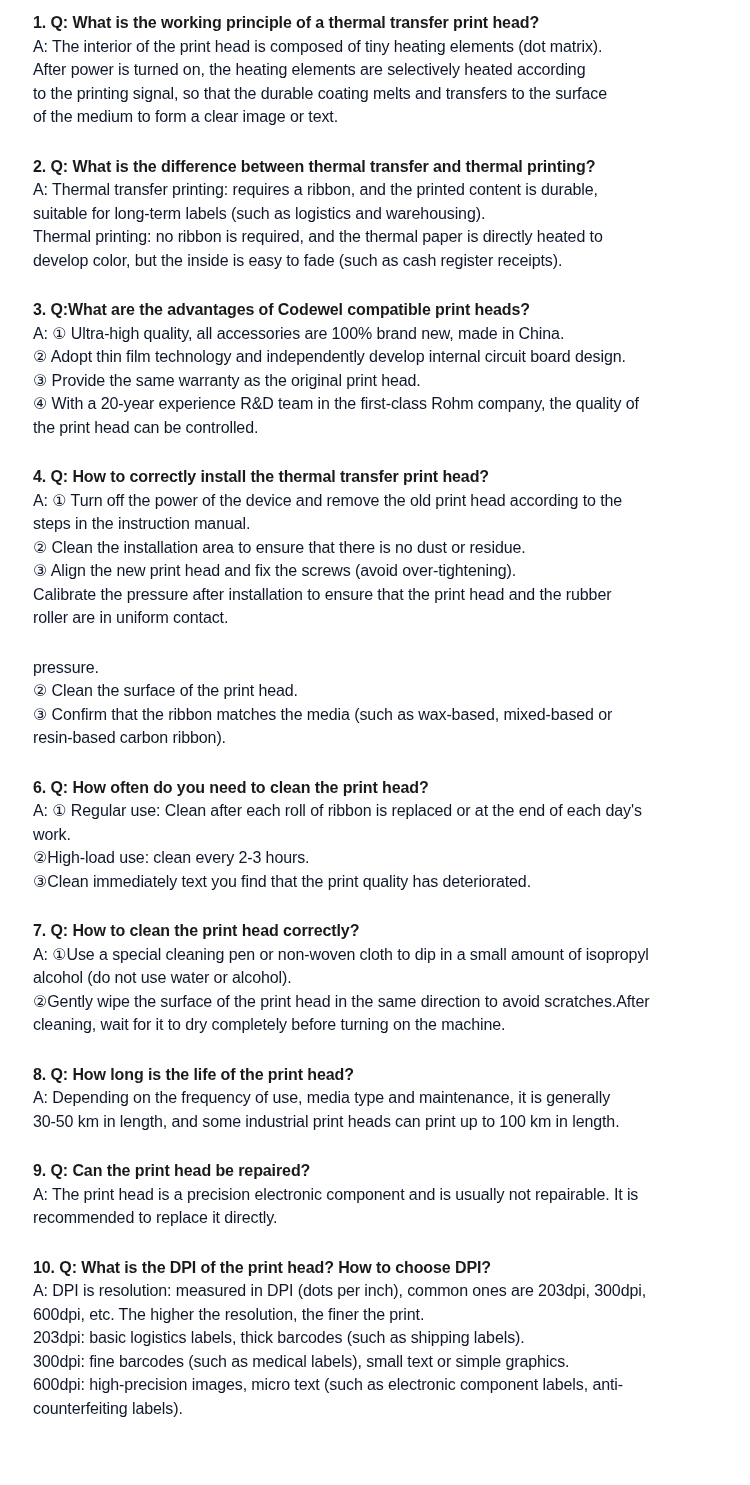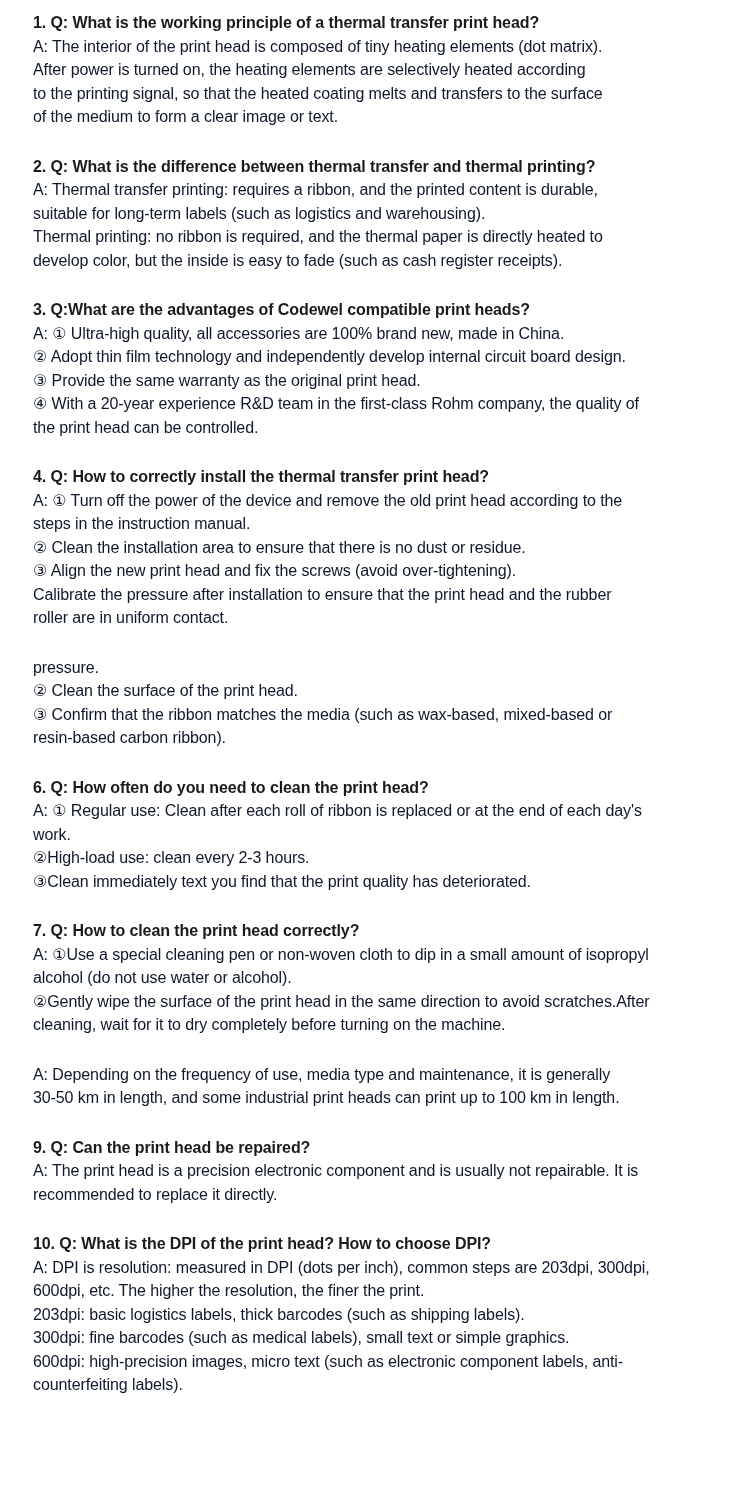--- a/index.html
+++ b/index.html
@@ -39,21 +39,21 @@
 </style>
 </head>
 <body>
 
 <div class="page">
   <div id="faq-container">
       <section class="faq-section">
         <div class="question">1. Q: What is the working principle of a thermal transfer print head?</div>
         <div class="answer-line">A: The interior of the print head is composed of tiny heating elements (dot matrix).</div>
         <div class="answer-line">After power is turned on, the heating elements are selectively heated according</div>
-        <div class="answer-line">to the printing signal, so that the heated coating melts and transfers to the surface</div>
+        <div class="answer-line">to the printing signal, so that the durable coating melts and transfers to the surface</div>
         <div class="answer-line">of the medium to form a clear image or text.</div>
       </section>
       <section class="faq-section">
         <div class="question">2. Q: What is the difference between thermal transfer and thermal printing?</div>
         <div class="answer-line">A: Thermal transfer printing: requires a ribbon, and the printed content is durable,</div>
         <div class="answer-line">suitable for long-term labels (such as logistics and warehousing).</div>
         <div class="answer-line">Thermal printing: no ribbon is required, and the thermal paper is directly heated to</div>
         <div class="answer-line">develop color, but the inside is easy to fade (such as cash register receipts).</div>
       </section>
       <section class="faq-section">
@@ -87,31 +87,32 @@
         <div class="answer-line">③Clean immediately text you find that the print quality has deteriorated.</div>
       </section>
       <section class="faq-section">
         <div class="question">7. Q: How to clean the print head correctly?</div>
         <div class="answer-line">A: ①Use a special cleaning pen or non-woven cloth to dip in a small amount of isopropyl</div>
         <div class="answer-line">alcohol (do not use water or alcohol).</div>
         <div class="answer-line">②Gently wipe the surface of the print head in the same direction to avoid scratches.After</div>
         <div class="answer-line">cleaning, wait for it to dry completely before turning on the machine.</div>
       </section>
       <section class="faq-section">
+        <div class="question">8. Q: How long is the life of the print head?</div>
         <div class="answer-line">A: Depending on the frequency of use, media type and maintenance, it is generally</div>
         <div class="answer-line">30-50 km in length, and some industrial print heads can print up to 100 km in length.</div>
       </section>
       <section class="faq-section">
         <div class="question">9. Q: Can the print head be repaired?</div>
         <div class="answer-line">A: The print head is a precision electronic component and is usually not repairable. It is</div>
         <div class="answer-line">recommended to replace it directly.</div>
       </section>
       <section class="faq-section">
         <div class="question">10. Q: What is the DPI of the print head? How to choose DPI?</div>
-        <div class="answer-line">A: DPI is resolution: measured in DPI (dots per inch), common steps are 203dpi, 300dpi,</div>
+        <div class="answer-line">A: DPI is resolution: measured in DPI (dots per inch), common ones are 203dpi, 300dpi,</div>
         <div class="answer-line">600dpi, etc. The higher the resolution, the finer the print.</div>
         <div class="answer-line">203dpi: basic logistics labels, thick barcodes (such as shipping labels).</div>
         <div class="answer-line">300dpi: fine barcodes (such as medical labels), small text or simple graphics.</div>
         <div class="answer-line">600dpi: high-precision images, micro text (such as electronic component labels, anti-</div>
         <div class="answer-line">counterfeiting labels).</div>
       </section>
     </div>
 </div>
 
 </body></html>

